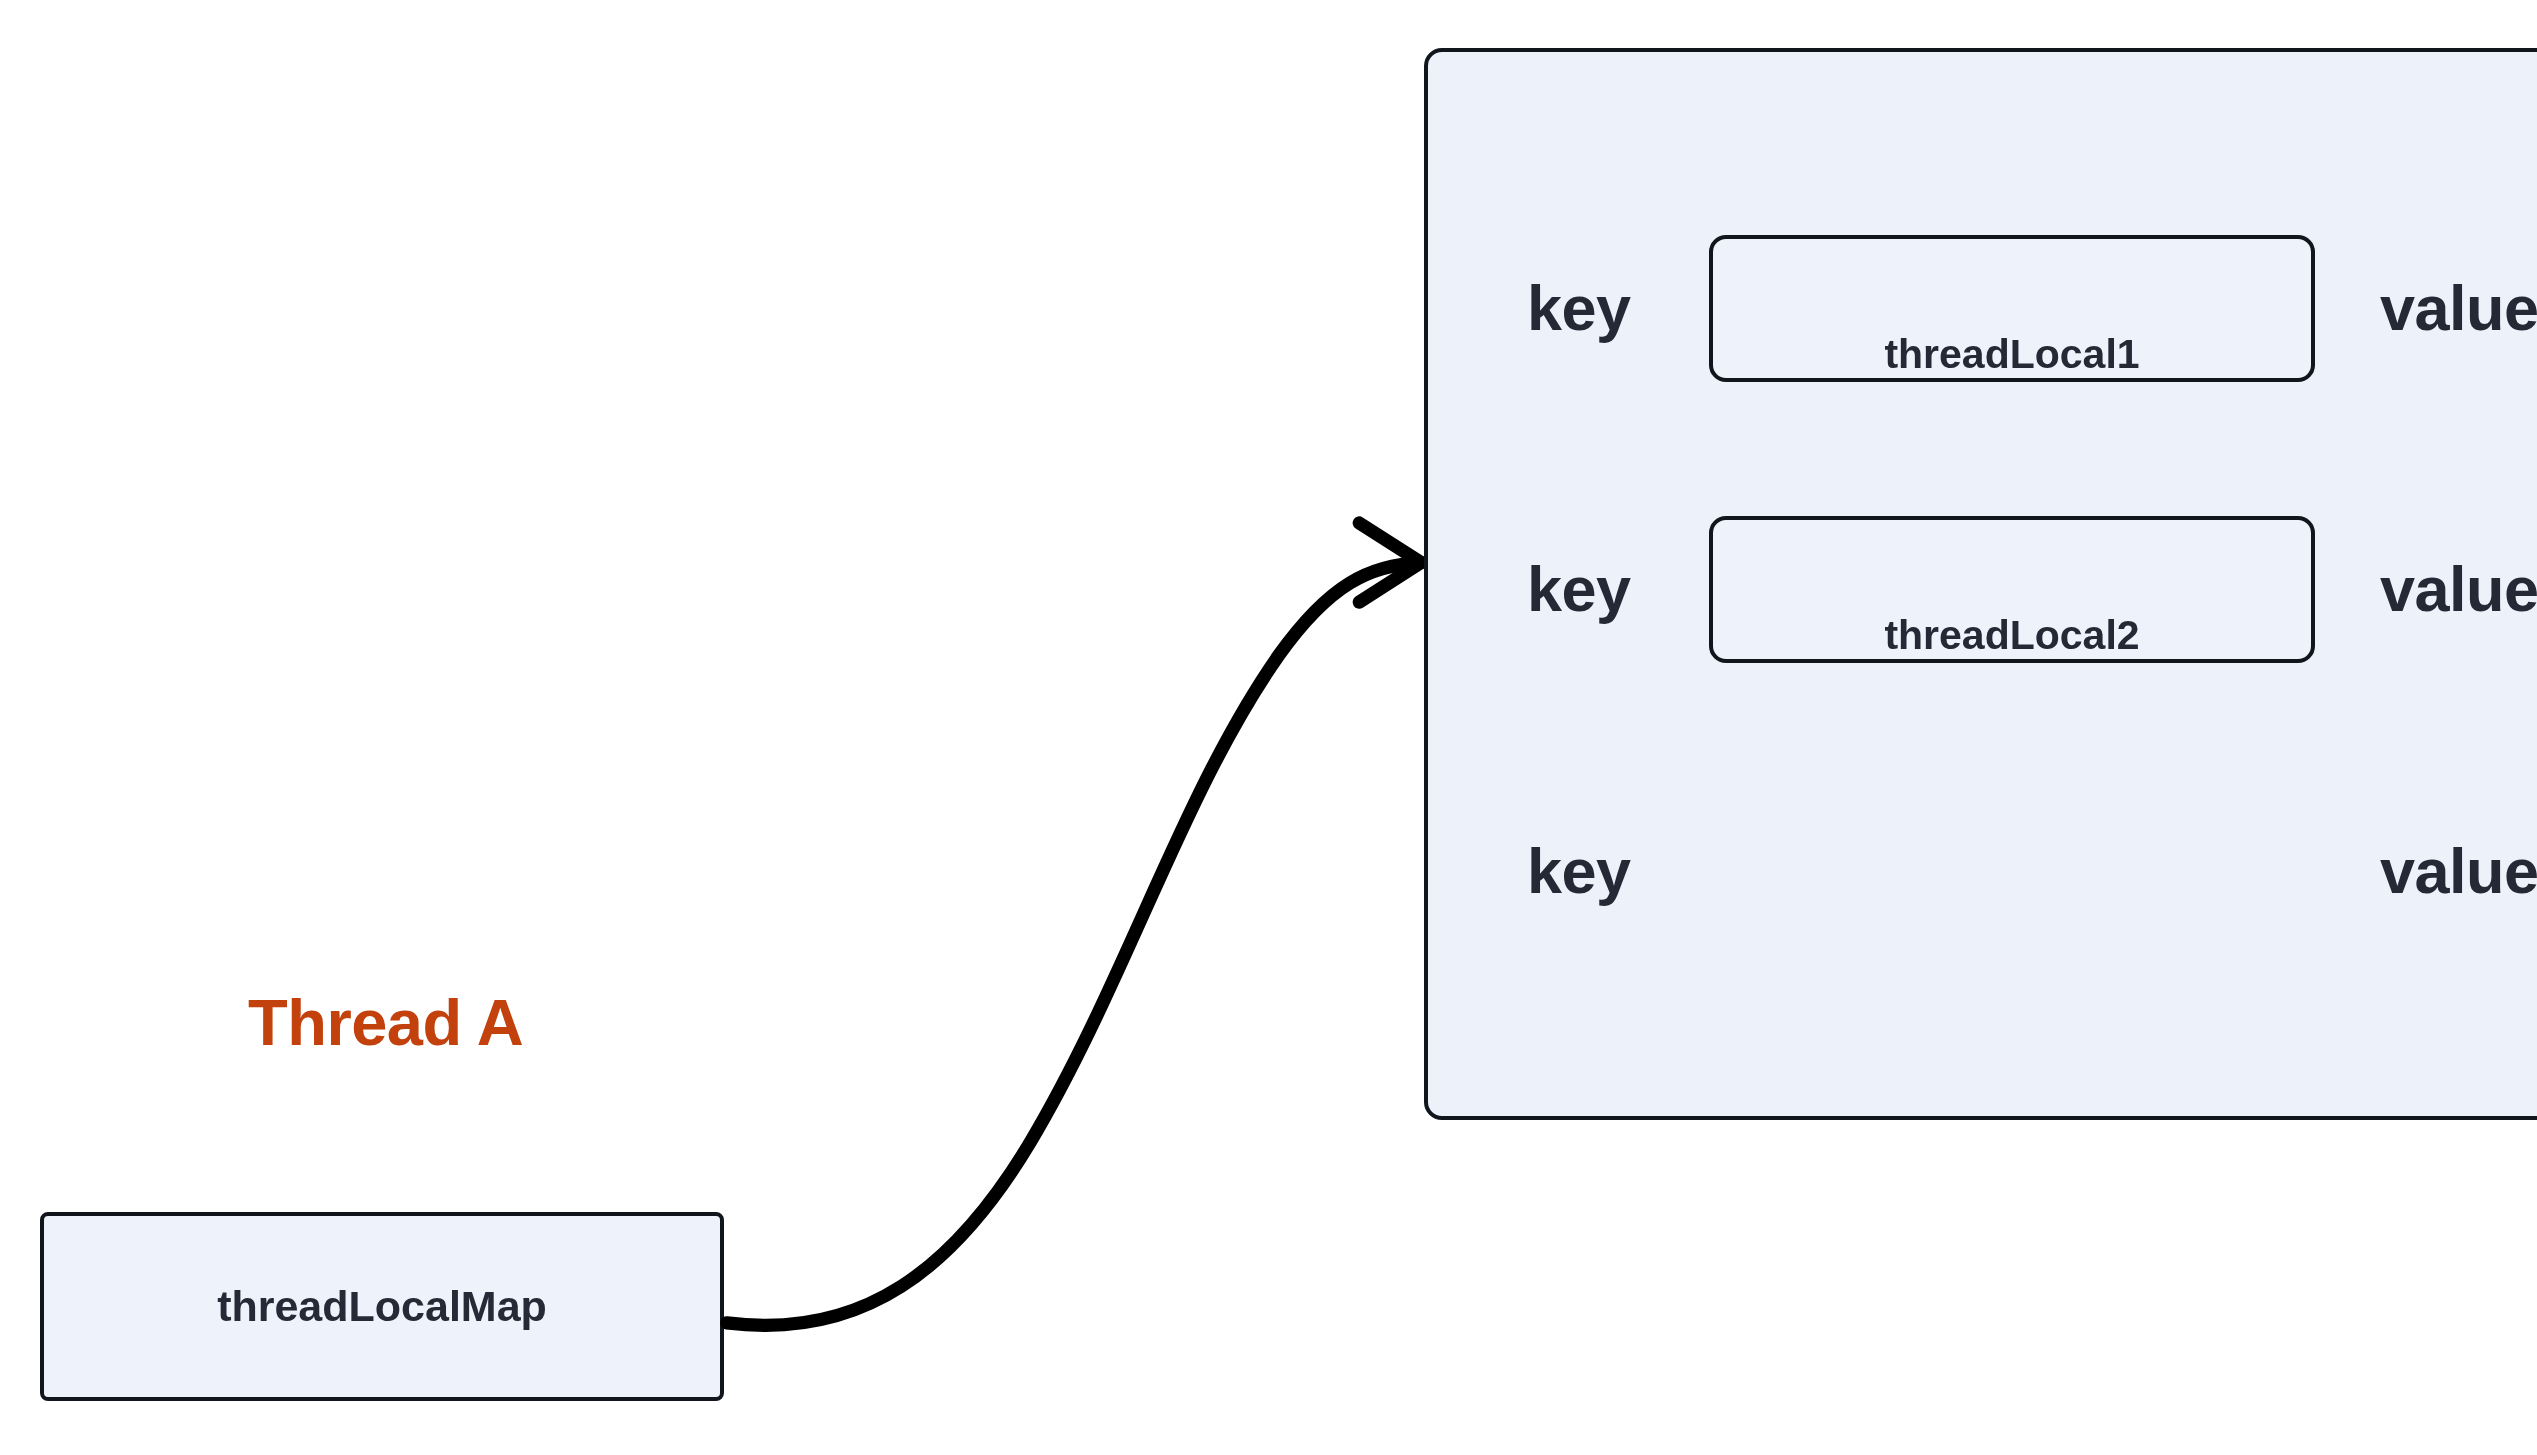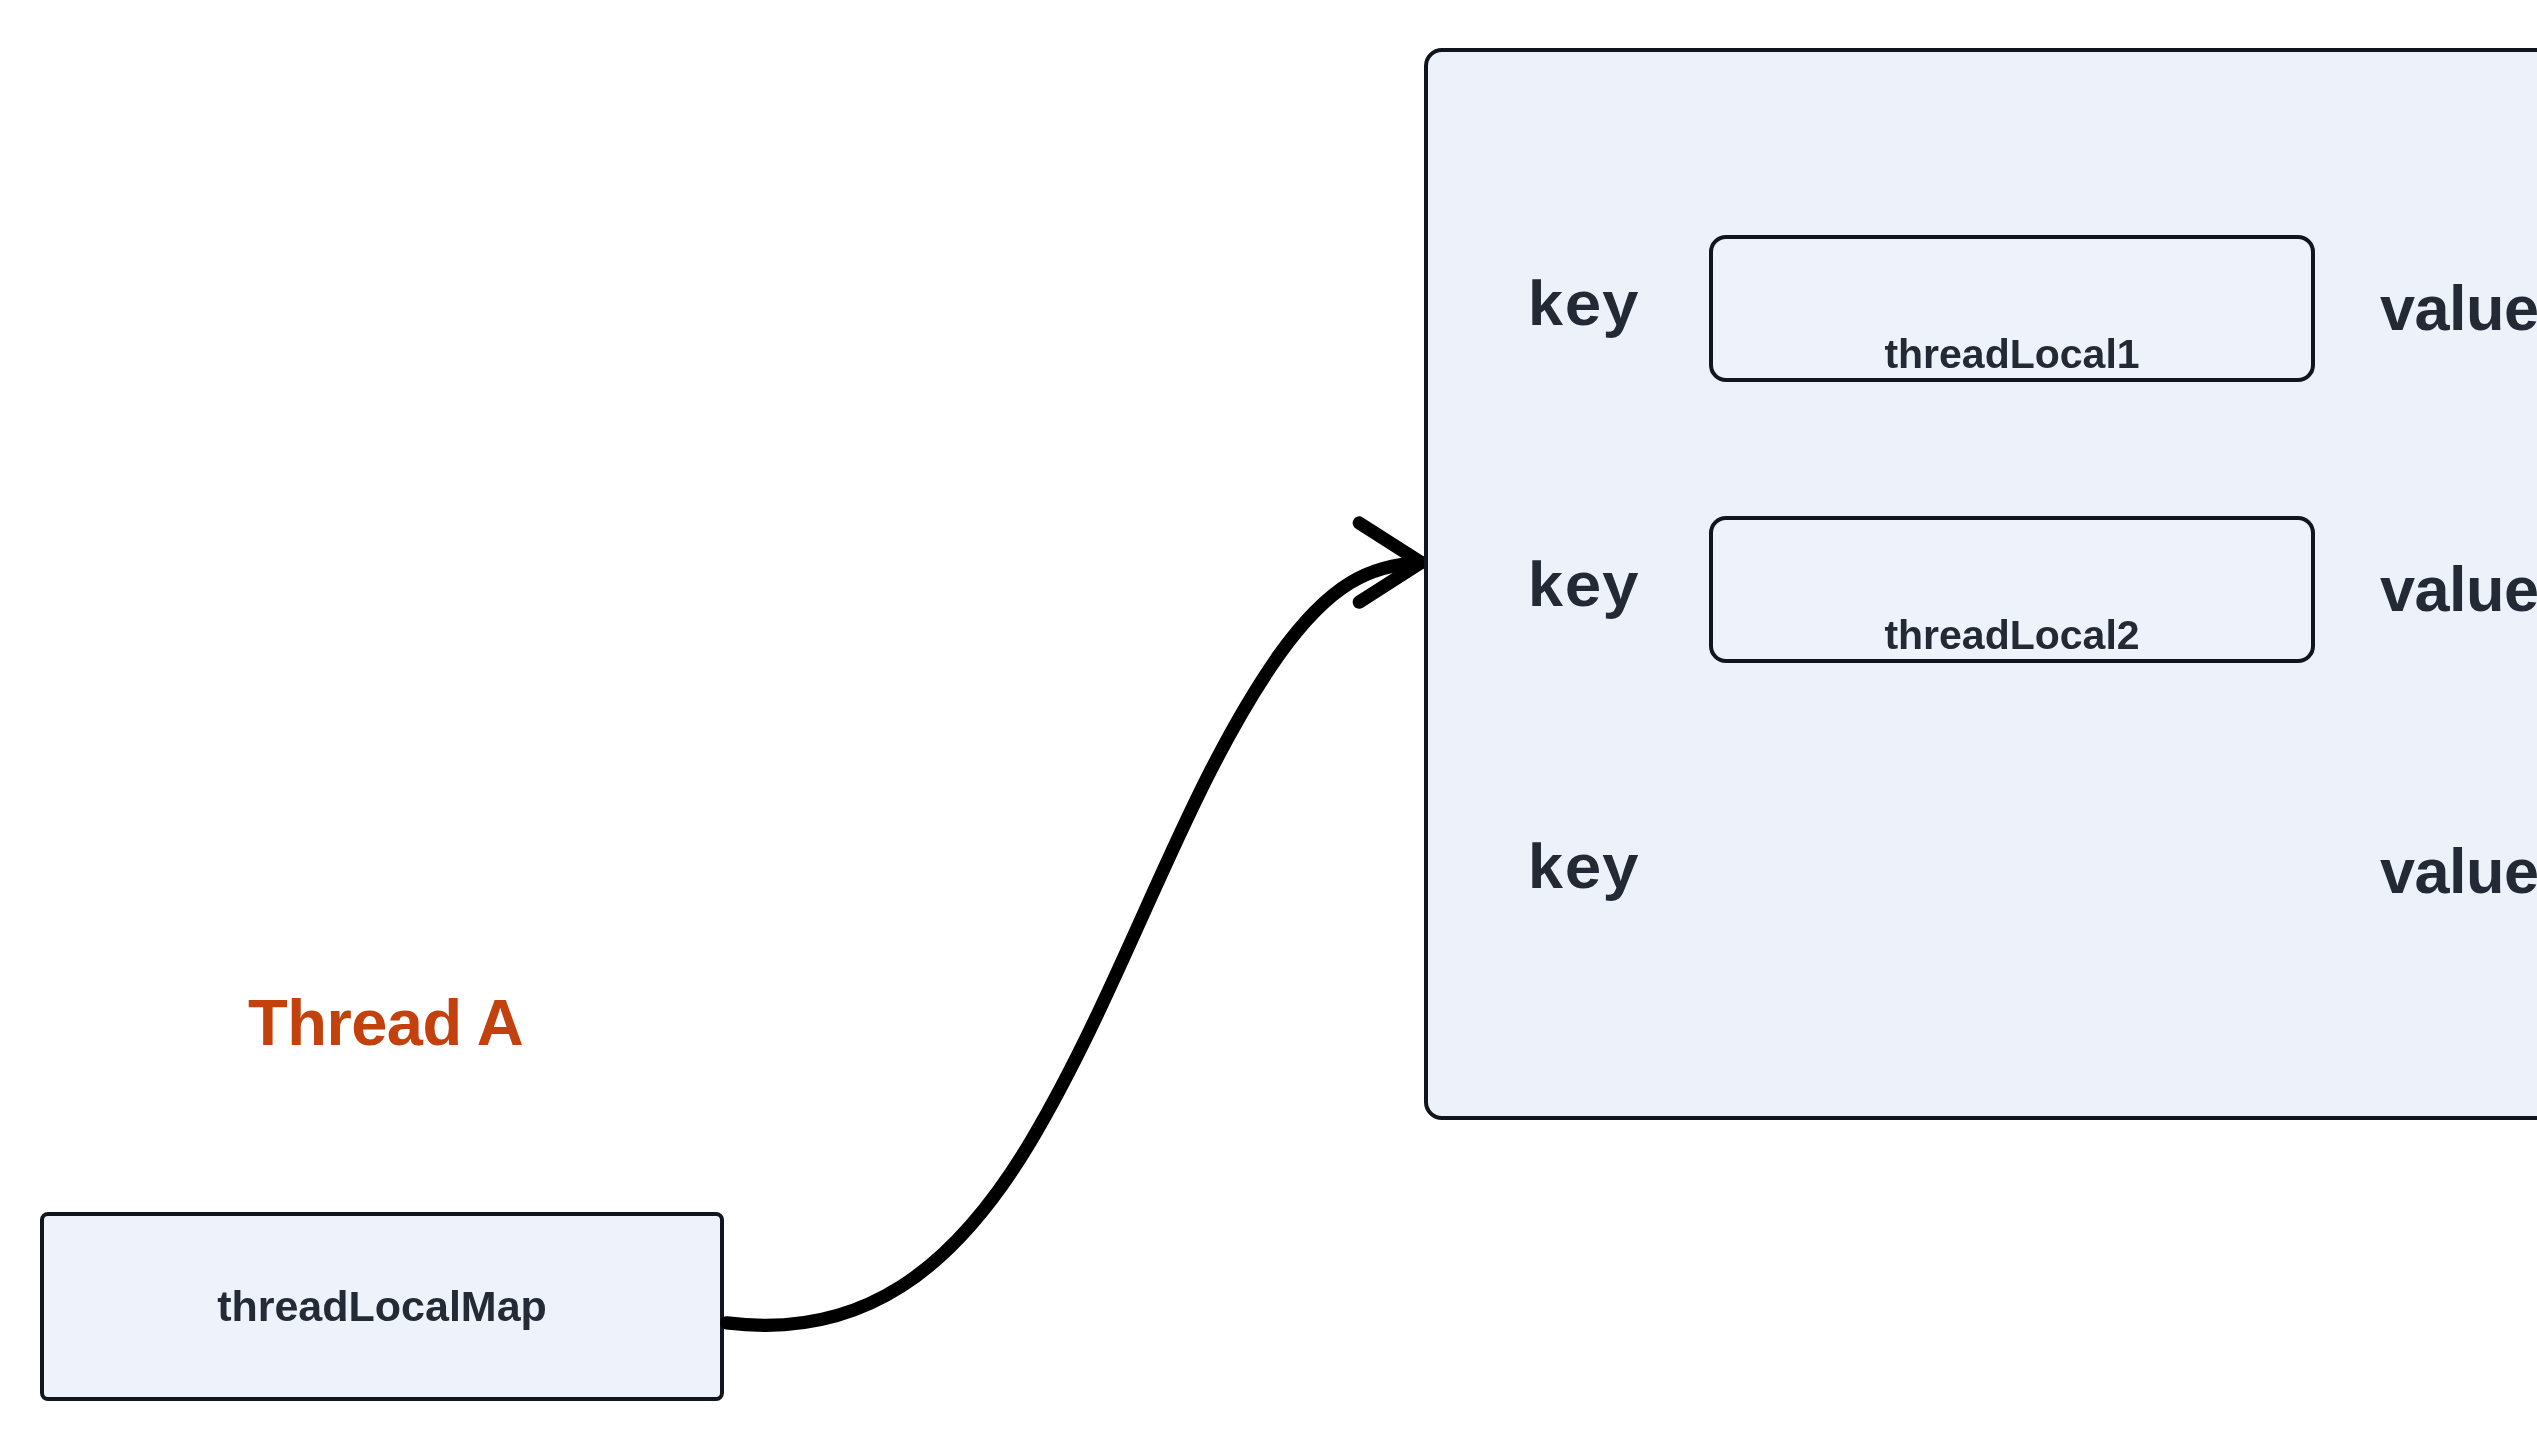--- a/index.html
+++ b/index.html
@@ -53,21 +53,21 @@
     position: absolute;
     top: 0;
     height: 147px;
     line-height: 147px;
     font-size: 63px;
     font-weight: bold;
     color: #232a35;
     letter-spacing: -0.5px;
     white-space: nowrap;
   }
-  .kv-label.key-label   { left: 99px; font-family: Liberation Mono, monospace; }
+  .kv-label.key-label   { left: 99px; }
   .kv-label.value-label { left: 952px; }
 
   .kv-box {
     position: absolute;
     top: 0;
     width: 606px;
     height: 147px;
     box-sizing: border-box;
     background: #eef2fb;
     border: 4px solid #11151c;

